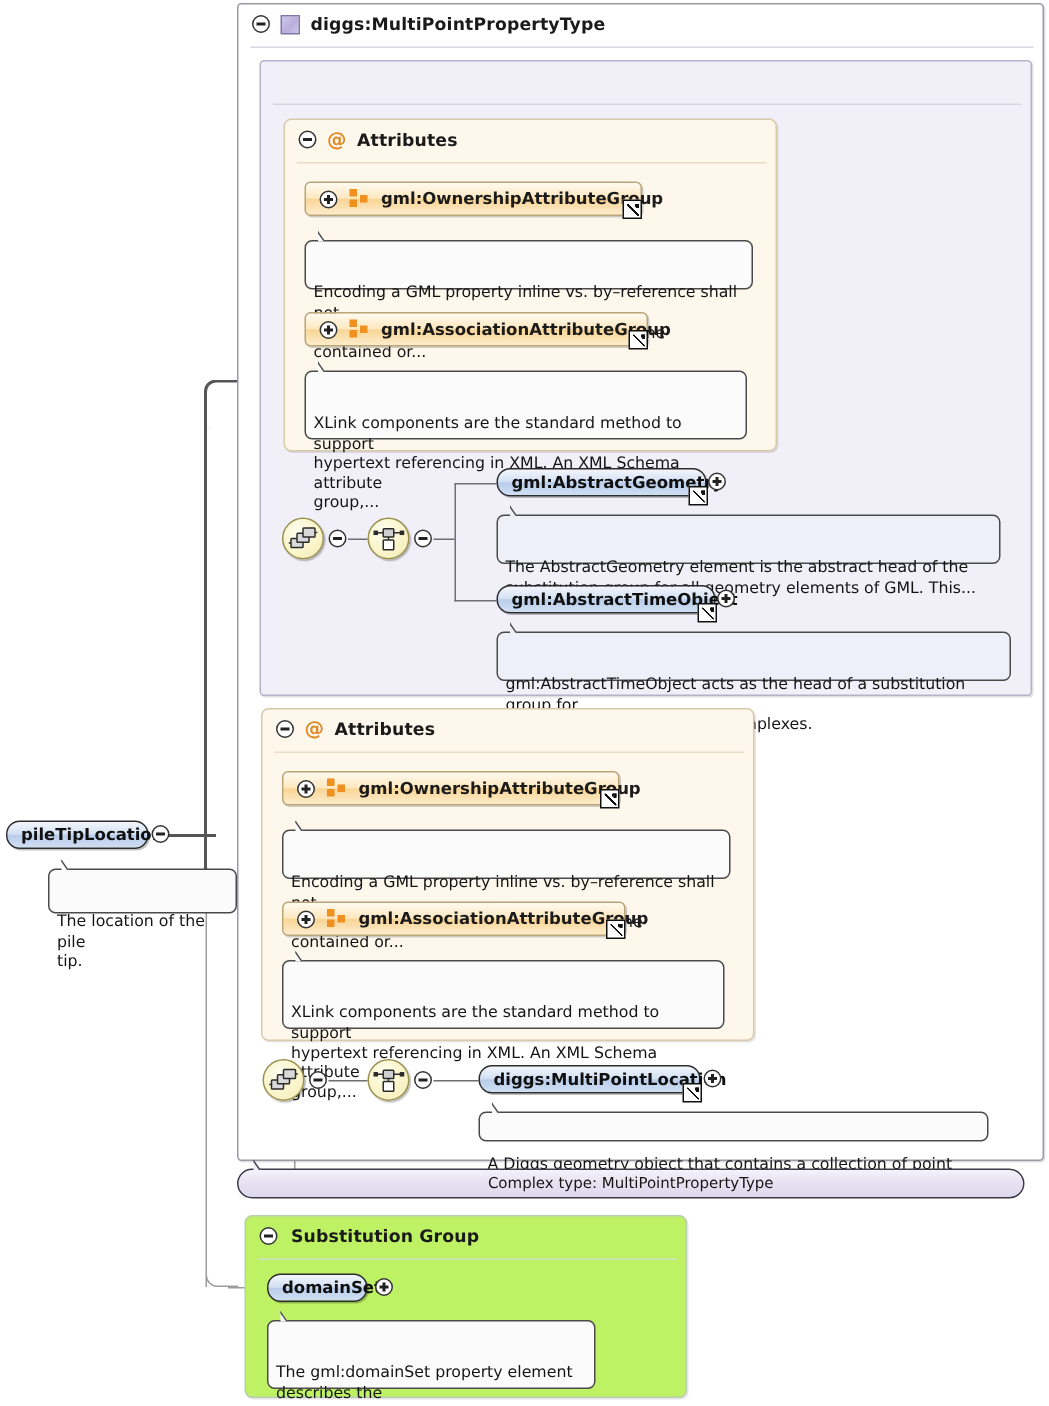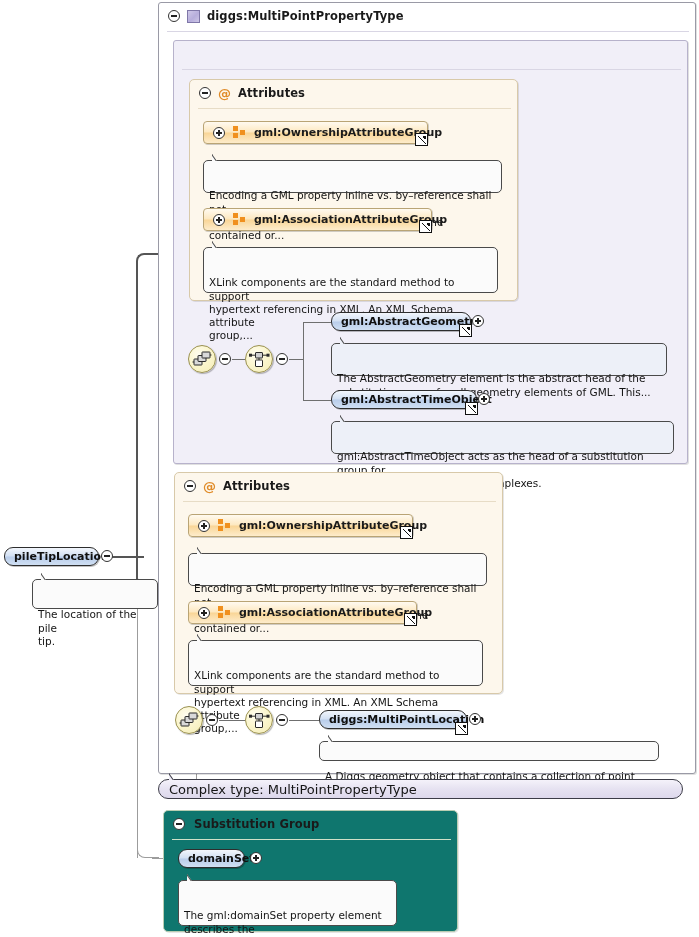--- a/index.html
+++ b/index.html
@@ -36,21 +36,21 @@
     border: 1px solid #b7b2cb;
     box-shadow: 1px 1px 0 rgba(0,0,0,0.12);
   }
   .box-attr {
     background: #fdf7ec;
     border: 1px solid #d8c9a9;
     border-radius: 5px;
     box-shadow: 1px 1px 0 rgba(0,0,0,0.10);
   }
   .box-subst {
-    background: #0f766e;
+    background: #bef264;
     border: 1px solid #b9cdb2;
     border-radius: 5px;
     box-shadow: 1px 1px 0 rgba(0,0,0,0.10);
   }
 
   
   .box-header {
     position: absolute;
     left: 0; top: 0;
     height: 26px;
@@ -224,23 +224,24 @@
   .typebar {
     position: absolute;
     box-sizing: border-box;
     height: 20px;
     border: 1px solid #3c3c47;
     border-radius: 10px;
     background: linear-gradient(to bottom,#f4f2fa 0%, #e6e2f1 50%, #ddd8ec 100%);
     display: flex;
     align-items: center;
     padding: 0 10px;
-    font-size: 13px;
+    font-size: 10px;
     white-space: nowrap;
     color: #151515;
+    justify-content: center;
   }
   .typebar .tail {
     position: absolute;
     width: 14px; height: 8px;
     top: -8px; left: 10px;
     overflow: hidden;
   }
   .typebar .tail::before {
     content:"";
     position:absolute;

